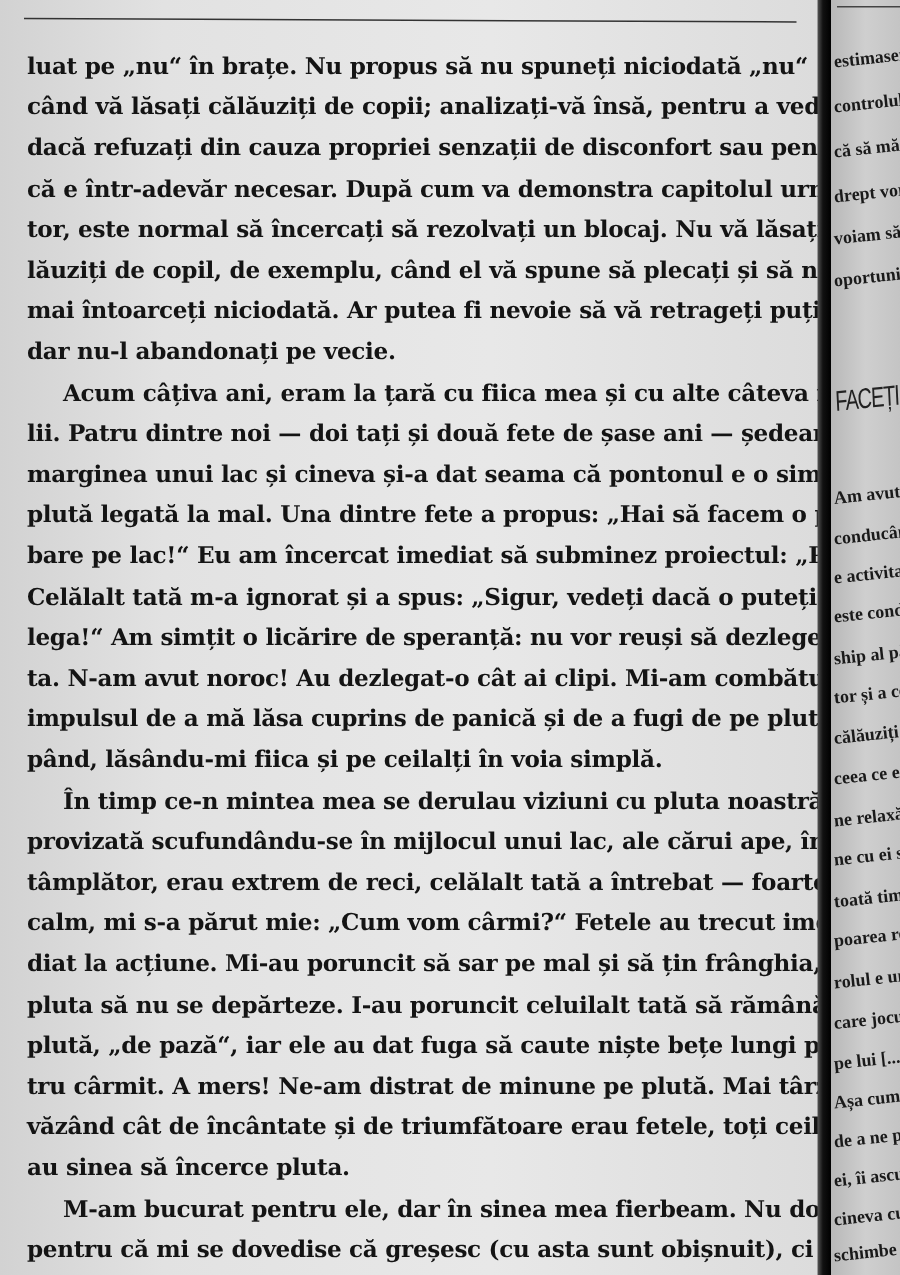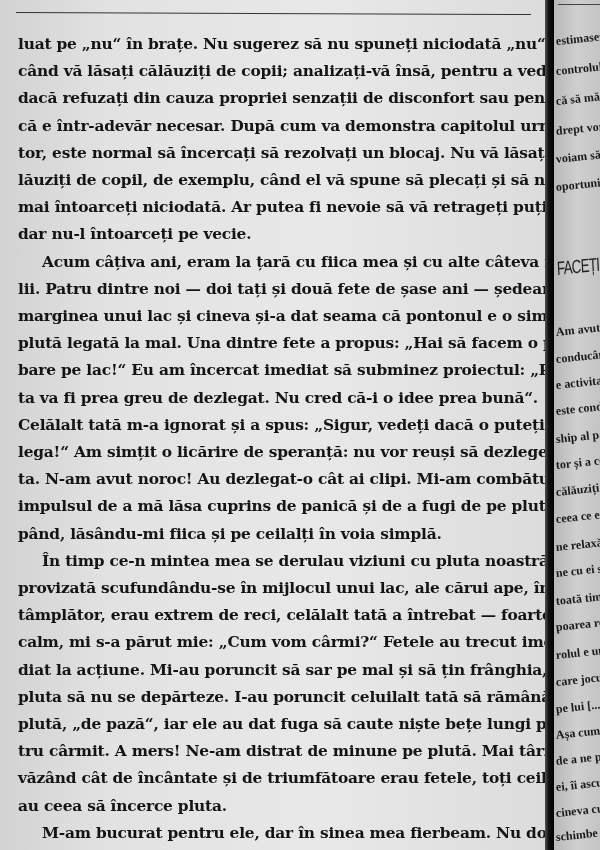--- a/index.html
+++ b/index.html
@@ -48,49 +48,48 @@
     font-family:"Liberation Sans", sans-serif; font-size:19px; color:#222; letter-spacing:-1px;
     transform:scaleX(0.7) rotate(-4deg); transform-origin:left center;
   }
 </style>
 </head>
 <body>
 
 <div class="page">
   <div class="rule"></div>
   <div class="text" id="body-text">
-      <span class="line">luat pe „nu“ în brațe. Nu sugerez să nu spuneți niciodată „nu“</span>
+      <span class="line">luat pe „nu“ în brațe. Nu propus să nu spuneți niciodată „nu“</span>
       <span class="line">când vă lăsați călăuziți de copii; analizați-vă însă, pentru a vedea</span>
       <span class="line">dacă refuzați din cauza propriei senzații de disconfort sau pentru</span>
       <span class="line">că e într-adevăr necesar. După cum va demonstra capitolul urmă-</span>
       <span class="line">tor, este normal să încercați să rezolvați un blocaj. Nu vă lăsați că-</span>
       <span class="line">lăuziți de copil, de exemplu, când el vă spune să plecați și să nu vă</span>
       <span class="line">mai întoarceți niciodată. Ar putea fi nevoie să vă retrageți puțin,</span>
-      <span class="line last">dar nu-l întoarceți pe vecie.</span>
+      <span class="line last">dar nu-l abandonați pe vecie.</span>
       <span class="line indent">Acum câțiva ani, eram la țară cu fiica mea și cu alte câteva fami-</span>
       <span class="line">lii. Patru dintre noi — doi tați și două fete de șase ani — ședeam la</span>
       <span class="line">marginea unui lac și cineva și-a dat seama că pontonul e o simplă</span>
       <span class="line">plută legată la mal. Una dintre fete a propus: „Hai să facem o plim-</span>
       <span class="line">bare pe lac!“ Eu am încercat imediat să subminez proiectul: „Plu-</span>
-      <span class="line">ta va fi prea greu de dezlegat. Nu cred că-i o idee prea bună“.</span>
       <span class="line">Celălalt tată m-a ignorat și a spus: „Sigur, vedeți dacă o puteți dez-</span>
       <span class="line">lega!“ Am simțit o licărire de speranță: nu vor reuși să dezlege plu-</span>
       <span class="line">ta. N-am avut noroc! Au dezlegat-o cât ai clipi. Mi-am combătut</span>
       <span class="line">impulsul de a mă lăsa cuprins de panică și de a fugi de pe plută ți-</span>
       <span class="line last">pând, lăsându-mi fiica și pe ceilalți în voia simplă.</span>
       <span class="line indent">În timp ce-n mintea mea se derulau viziuni cu pluta noastră im-</span>
       <span class="line">provizată scufundându-se în mijlocul unui lac, ale cărui ape, în-</span>
       <span class="line">tâmplător, erau extrem de reci, celălalt tată a întrebat — foarte</span>
       <span class="line">calm, mi s-a părut mie: „Cum vom cârmi?“ Fetele au trecut ime-</span>
       <span class="line">diat la acțiune. Mi-au poruncit să sar pe mal și să țin frânghia, ca</span>
       <span class="line">pluta să nu se depărteze. I-au poruncit celuilalt tată să rămână pe</span>
       <span class="line">plută, „de pază“, iar ele au dat fuga să caute niște bețe lungi pen-</span>
       <span class="line">tru cârmit. A mers! Ne-am distrat de minune pe plută. Mai târziu,</span>
       <span class="line">văzând cât de încântate și de triumfătoare erau fetele, toți ceilalți</span>
-      <span class="line last">au ceea să încerce pluta.</span>
+      <span class="line last">au sinea să încerce pluta.</span>
       <span class="line indent">M-am bucurat pentru ele, dar în sinea mea fierbeam. Nu doar</span>
       <span class="line">pentru că mi se dovedise că greșesc (cu asta sunt obișnuit), ci pen-</span>
     </div>
 </div>
 
 <div class="gutter"></div>
 
 <div class="facing" id="facing">
   <div class="f-rule"></div>
   <div class="heading">FACEȚI OR</div>

